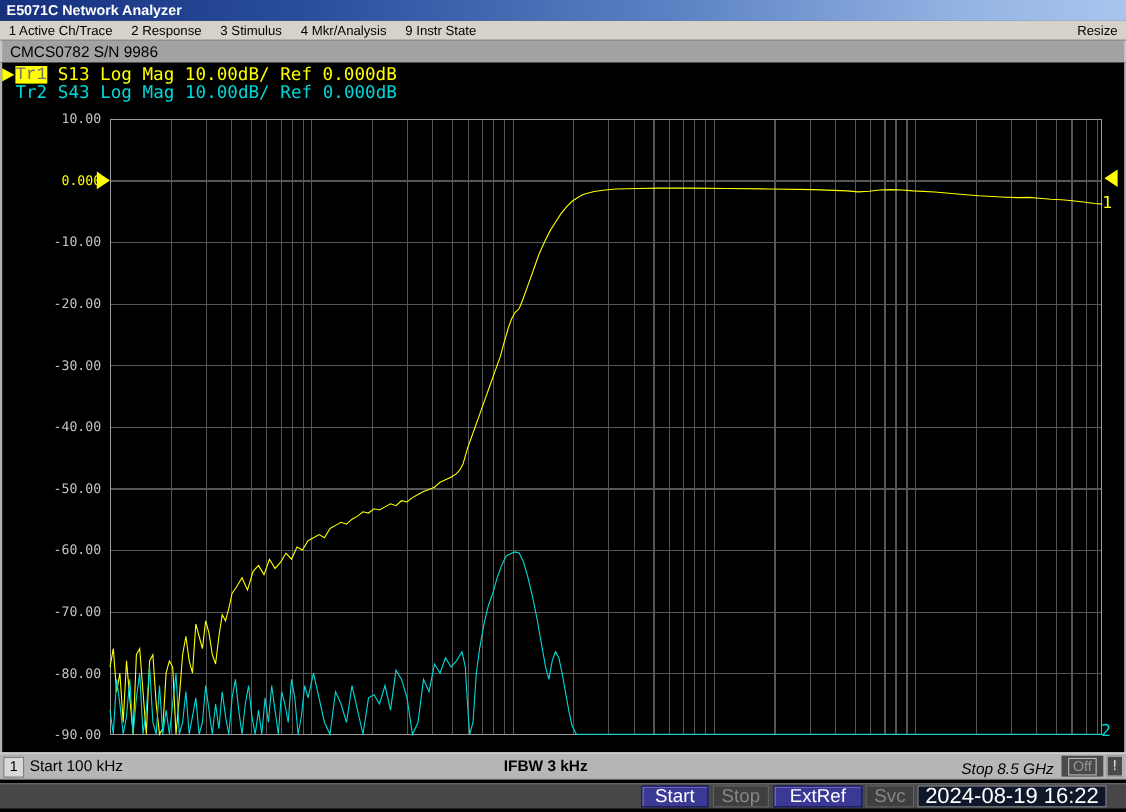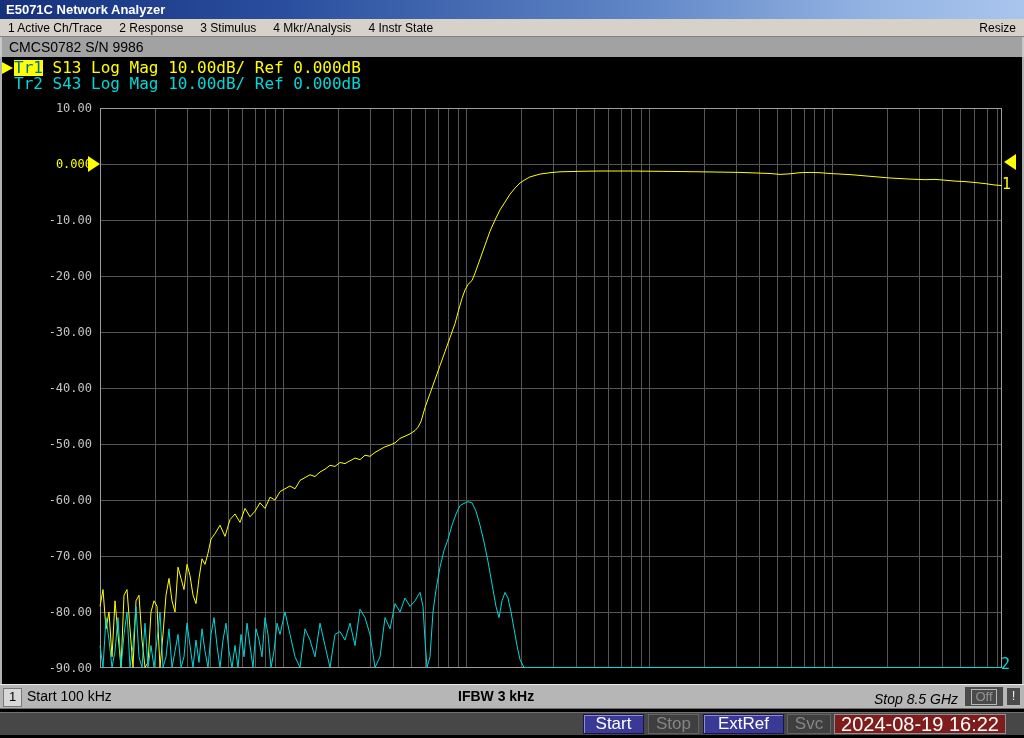--- a/index.html
+++ b/index.html
@@ -27,21 +27,21 @@
   
   .graph{position:absolute;left:0;top:57px;width:1024px;height:627px;background:#000;
     border-left:2px solid #b2b2b2;border-right:2px solid #b2b2b2;box-sizing:border-box;}
   .legend{position:absolute;left:0px;top:3px;font-family:"DejaVu Sans Mono",monospace;
     font-size:16px;line-height:16px;}
   .legrow{display:flex;align-items:center;height:16px;}
   .arr{width:0;height:0;border-top:6px solid transparent;border-bottom:6px solid transparent;
     border-left:11px solid #ffff00;margin-right:1px;}
   .arrpad{width:12px;height:1px;}
   .trid{white-space:pre;}
-  .trid.hl{background:#ffff00;color:#0369a1;}
+  .trid.hl{background:#ffff00;color:#737373;font-family:Liberation Mono, monospace;}
   .trtext{white-space:pre;}
   .c-yel{color:#ffff00;}
   .c-cyn{color:#00d8d8;}
 
   .ylab{position:absolute;left:0;width:90px;text-align:right;height:18px;
     font-family:"DejaVu Sans Mono",monospace;font-size:12px;line-height:18px;color:#c4c4c4;}
   .ylab.ref{color:#ffff00;}
 
   .plot{position:absolute;left:98px;top:51px;width:902px;height:560px;}
   .plot svg{display:block;overflow:visible;}
@@ -76,38 +76,38 @@
     border-top:1px solid #6f6f6f;box-sizing:border-box;}
   .fbtn{position:absolute;top:1px;height:20px;box-sizing:border-box;text-align:center;
     font-size:17px;line-height:18px;}
   .fbtn.on{background:#3a3a96;color:#ffffff;border:1px solid #16164a;
     box-shadow:inset 1px 1px 0 #8f8fcf;}
   .fbtn.off{background:#3f3f3f;color:#868686;border:1px solid #636363;}
   .f-meas{left:583px;width:61px;}
   .f-stop{left:648px;width:51px;}
   .f-extref{left:703px;width:81px;}
   .f-svc{left:787px;width:44px;}
-  .f-date{left:834px;width:172px;background:#7f1d1d;color:#fff;border:1px solid #909090;
+  .f-date{left:834px;width:172px;background:#0f172a;color:#fff;border:1px solid #909090;
     font-size:20px;line-height:18px;}
 </style>
 </head>
 <body>
 
 <div class="screen">
 
   <div class="titlebar">
     <span>E5071C Network Analyzer</span>
   </div>
 
   <div class="menubar">
     <span>1 Active Ch/Trace</span>
     <span>2 Response</span>
     <span>3 Stimulus</span>
     <span>4 Mkr/Analysis</span>
-    <span>4 Instr State</span>
+    <span>9 Instr State</span>
     <span class="mspacer"></span>
     <span>Resize</span>
   </div>
 
   <div class="chanbar">
     <span>CMCS0782 S/N 9986</span>
   </div>
 
   <div class="graph">
 

